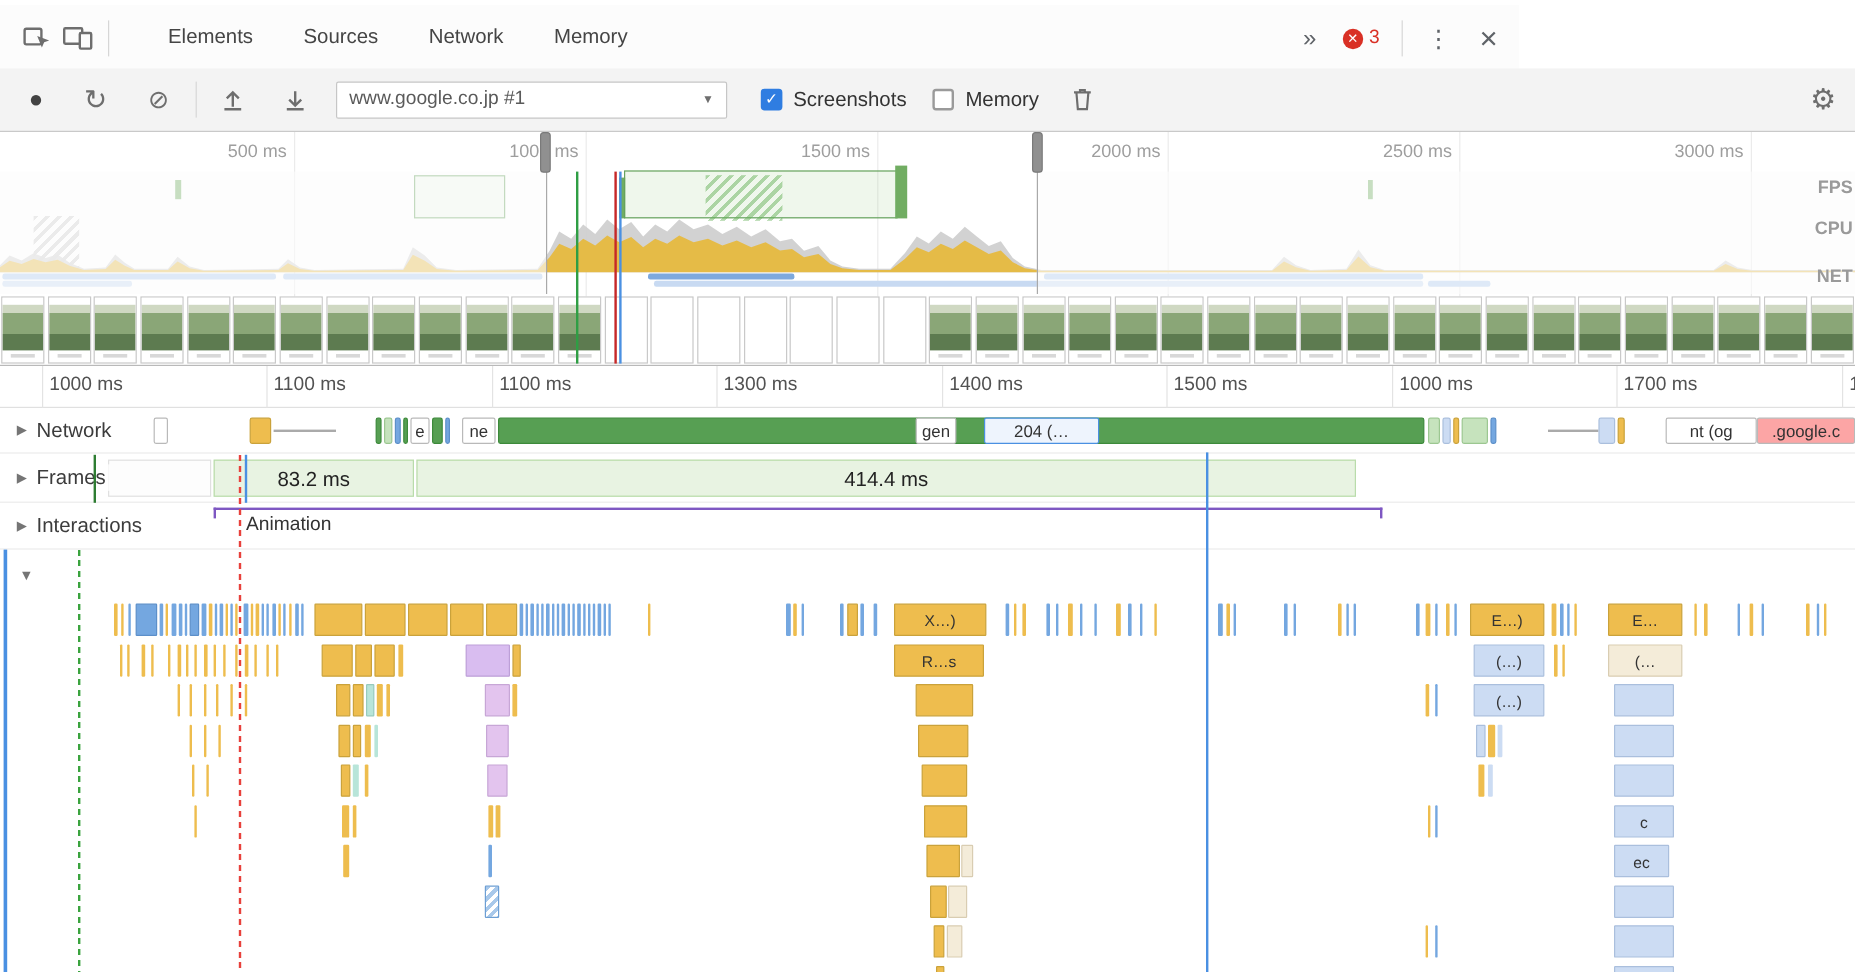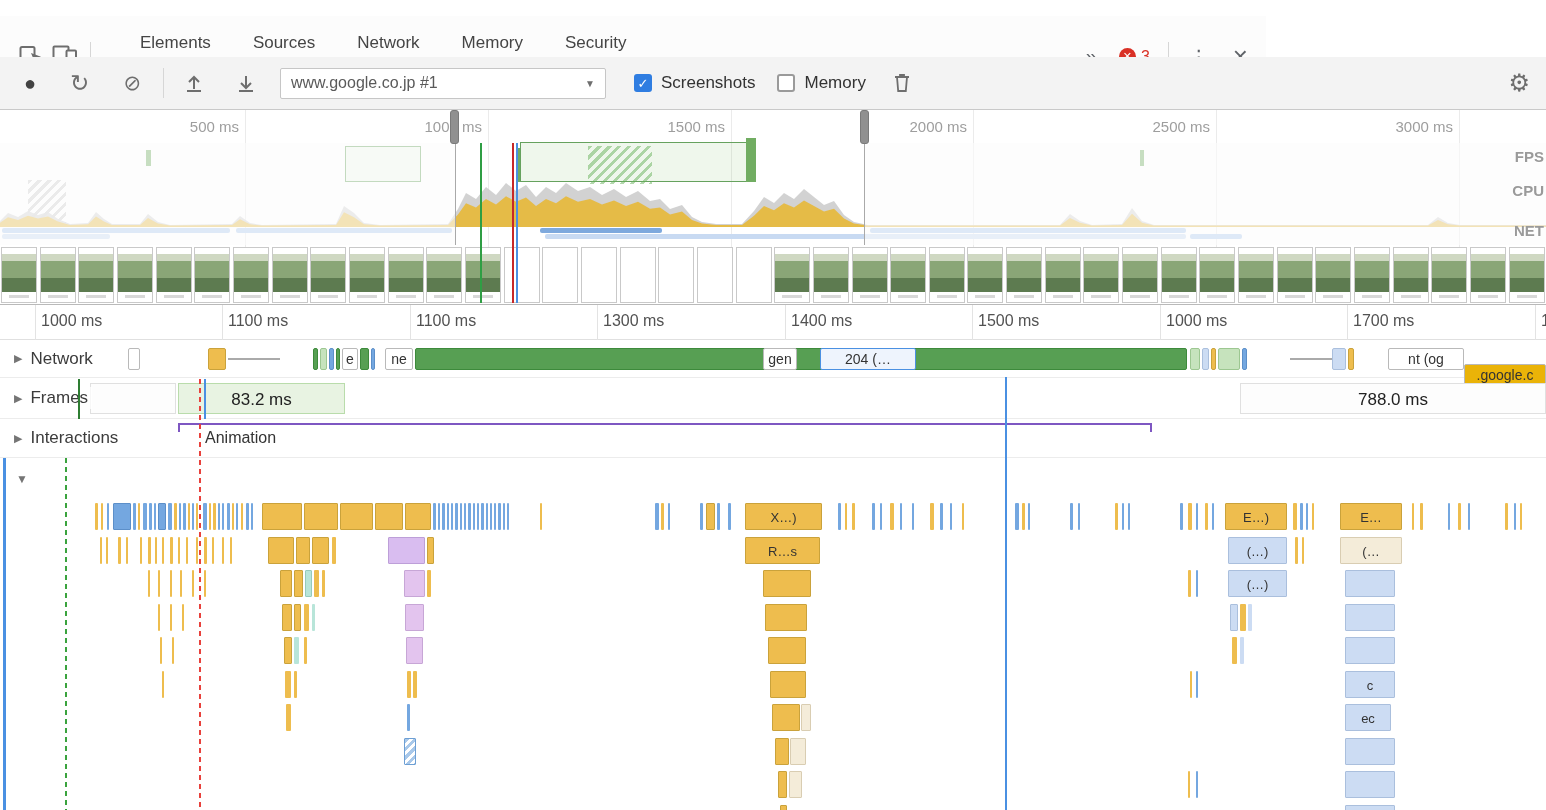--- a/index.html
+++ b/index.html
@@ -1,21 +1,21 @@
 <!DOCTYPE html>
 <html><head>
 <meta charset="utf-8">
 <style>
   html,body{margin:0;padding:0;}
   body{font-family:"Liberation Sans","DejaVu Sans",sans-serif;-webkit-font-smoothing:antialiased;}
   #screen{position:relative;width:1546px;height:810px;background:#fff;overflow:hidden;}
 
   
-  #tabbar{position:absolute;top:16px;left:0;width:1266px;height:57px;background:#fcfcfc;
-          border-bottom:1px solid #d0d0d0;display:flex;align-items:flex-end;box-sizing:border-box;}
+  #tabbar{position:absolute;top:4px;left:0;width:1266px;height:57px;background:#fcfcfc;
+          border-bottom:1px solid #d0d0d0;display:flex;align-items:center;box-sizing:border-box;}
   .tb-icon{width:34px;height:34px;display:flex;align-items:center;justify-content:center;cursor:pointer;}
   .vsep{width:1px;height:30px;background:#d6d6d6;margin:0 8px;}
   #tabs{display:flex;align-items:stretch;height:100%;margin-left:20px;}
   .tab{display:flex;align-items:center;padding:0 21px;font-size:17px;color:#454545;cursor:pointer;
        border-bottom:3px solid transparent;box-sizing:border-box;}
   .tab.active{color:#1a1a1a;border-bottom:3px solid #3b7de3;}
   #tab-overflow{font-size:20px;color:#5f6368;padding:0 12px;cursor:pointer;}
   #error-badge{display:flex;align-items:center;gap:5px;margin:0 10px;cursor:pointer;}
   #error-circle{width:17px;height:17px;border-radius:50%;background:#d93025;color:#fff;font-size:11px;
                 display:flex;align-items:center;justify-content:center;font-weight:bold;}
@@ -85,21 +85,20 @@
       <rect x="1.5" y="2.5" width="15" height="13" rx="1" fill="none" stroke="#6e6e6e" stroke-width="2"></rect>
       <rect x="14.5" y="6.5" width="9.5" height="13" rx="1" fill="#fcfcfc" stroke="#6e6e6e" stroke-width="2"></rect>
     </svg>
   </div>
   <div class="vsep"></div>
   <div id="tabs">
         <div class="tab">Elements</div>
         <div class="tab">Sources</div>
         <div class="tab">Network</div>
         <div class="tab">Memory</div>
-        <div class="tab">Security</div>
       </div>
   <div style="margin-left:auto;display:flex;align-items:center;">
     <div id="tab-overflow">»</div>
     <div id="error-badge">
       <div id="error-circle">✕</div>
       <div id="error-count">3</div>
     </div>
     <div class="vsep"></div>
     <div class="menu-glyph">⋮</div>
     <div class="menu-glyph" style="font-size:26px;margin-right:6px">×</div>
@@ -405,29 +404,29 @@
           <div class="net-lab" style="position: absolute; left: 820px; top: 8px; width: 96px; height: 22px; background: rgb(238, 244, 253); border: 1px solid rgb(74, 144, 226); box-sizing: border-box; border-radius: 2px;">204 (…</div>
           <div style="position: absolute; left: 1190px; top: 8px; width: 10px; height: 22px; background: rgb(198, 227, 189); border: 1px solid rgb(156, 199, 145); box-sizing: border-box; border-radius: 2px;"></div>
           <div style="position: absolute; left: 1202px; top: 8px; width: 7px; height: 22px; background: rgb(204, 220, 243); border: 1px solid rgb(170, 191, 221); box-sizing: border-box; border-radius: 2px;"></div>
           <div style="position: absolute; left: 1211px; top: 8px; width: 5px; height: 22px; background: rgb(238, 189, 78); border: 1px solid rgb(202, 162, 59); box-sizing: border-box; border-radius: 2px;"></div>
           <div style="position: absolute; left: 1218px; top: 8px; width: 22px; height: 22px; background: rgb(198, 227, 189); border: 1px solid rgb(156, 199, 145); box-sizing: border-box; border-radius: 2px;"></div>
           <div style="position: absolute; left: 1242px; top: 8px; width: 5px; height: 22px; background: rgb(116, 167, 224); border: 1px solid rgb(92, 143, 201); box-sizing: border-box; border-radius: 2px;"></div>
           <div style="position: absolute; left: 1290px; top: 18px; width: 42px; height: 2px; background: rgb(170, 170, 170);"></div>
           <div style="position: absolute; left: 1332px; top: 8px; width: 14px; height: 22px; background: rgb(204, 220, 243); border: 1px solid rgb(170, 191, 221); box-sizing: border-box; border-radius: 2px;"></div>
           <div style="position: absolute; left: 1348px; top: 8px; width: 6px; height: 22px; background: rgb(238, 189, 78); border: 1px solid rgb(202, 162, 59); box-sizing: border-box; border-radius: 2px;"></div>
           <div class="net-lab" style="position: absolute; left: 1388px; top: 8px; width: 76px; height: 22px; background: rgb(255, 255, 255); border: 1px solid rgb(185, 185, 185); box-sizing: border-box; border-radius: 2px;">nt (og</div>
-          <div class="net-lab" style="position: absolute; left: 1464px; top: 8px; width: 82px; height: 22px; background: #eab308; border: 1px solid rgb(185, 185, 185); box-sizing: border-box; border-radius: 2px; margin-top: 16px;">.google.c</div>
+          <div class="net-lab" style="position: absolute; left: 1464px; top: 8px; width: 82px; height: 22px; background: #fca5a5; border: 1px solid rgb(185, 185, 185); box-sizing: border-box; border-radius: 2px;">.google.c</div>
         </div>
   </div>
 
   <div class="track" id="t-frames">
     <div id="frame-bars" style="position:absolute;inset:0;">
           <div class="frame-lab" style="position: absolute; left: 90px; top: 5px; width: 86px; height: 31px; background: rgb(253, 253, 253); border: 1px solid rgb(224, 224, 224); box-sizing: border-box;"></div>
           <div class="frame-lab" style="position: absolute; left: 178px; top: 5px; width: 167px; height: 31px; background: rgb(232, 243, 226); border: 1px solid rgb(185, 220, 171); box-sizing: border-box;">83.2 ms</div>
-          <div class="frame-lab" style="position: absolute; left: 1240px; top: 5px; width: 306px; height: 31px; background: rgb(253, 253, 253); border: 1px solid rgb(224, 224, 224); box-sizing: border-box;">788.0 ms</div>
+          <div class="frame-lab" style="position: absolute; left: 347px; top: 5px; width: 783px; height: 31px; background: rgb(232, 243, 226); border: 1px solid rgb(185, 220, 171); box-sizing: border-box;">414.4 ms</div>
         </div>
     <div class="track-label">
       <span class="tri">▶</span>
       <span>Frames</span>
     </div>
   </div>
 
   <div class="track" id="t-inter">
     <div class="track-label">
       <span class="tri">▶</span>

